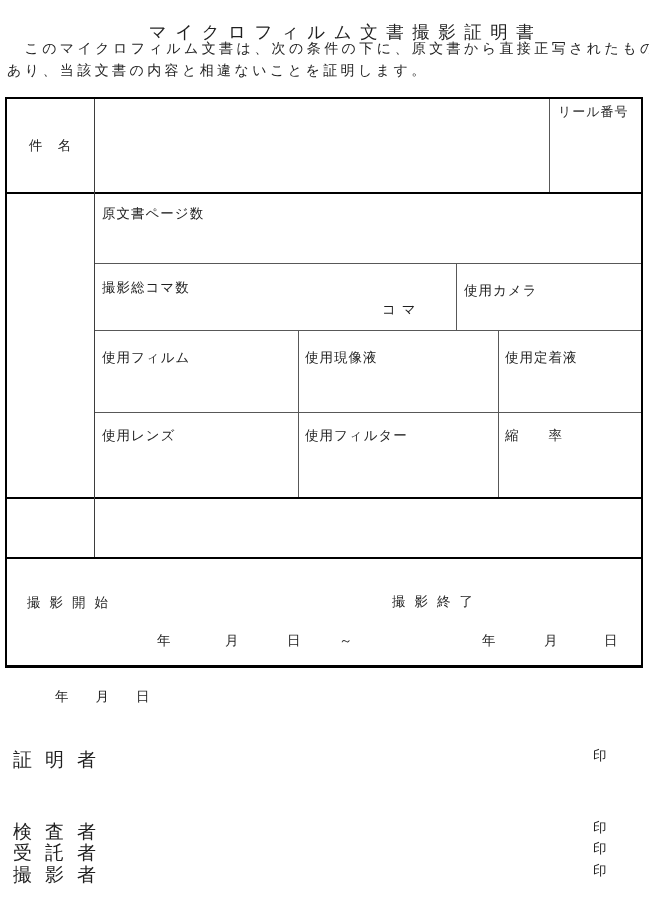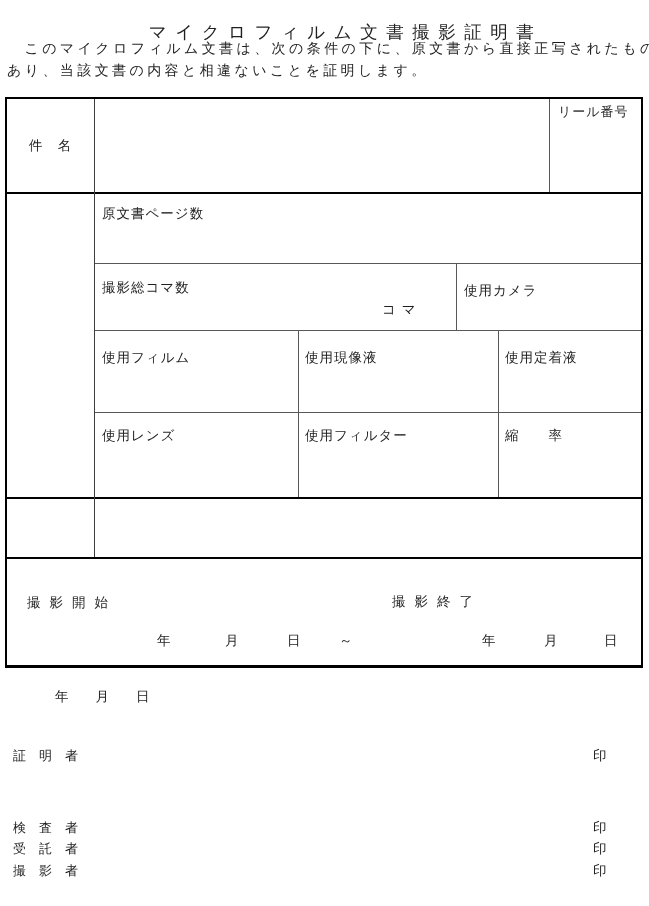--- a/index.html
+++ b/index.html
@@ -19,21 +19,21 @@
   .hl.minor{height:1px;background:#585858;}
   .vl{width:1px;background:#585858;}
   .vl.label-div{background:#3d3d3d;}
   .cell{position:absolute;font-size:13.5px;letter-spacing:1px;white-space:pre;line-height:16px;}
   .vcenter{display:flex;align-items:center;justify-content:center;text-align:center;}
   .sp9{letter-spacing:9px;}
   .sp6{letter-spacing:6px;}
   .sp15{letter-spacing:1.5px;}
   .ftext{position:absolute;font-size:13.5px;white-space:pre;line-height:16px;}
   .signer-row{position:absolute;left:13px;width:600px;height:16px;}
-  .signer-role{position:absolute;left:0;top:0;font-size:13px;letter-spacing:13px;white-space:pre;}
+  .signer-role{position:absolute;left:0;top:0;font-size:19px;letter-spacing:13px;white-space:pre;}
   .signer-seal{position:absolute;left:580px;top:0;font-size:13.5px;}
 </style>
 </head>
 <body>
 
 <div class="page">
 
   <div class="doc-title">マイクロフィルム文書撮影証明書</div>
 
   <div class="intro">

